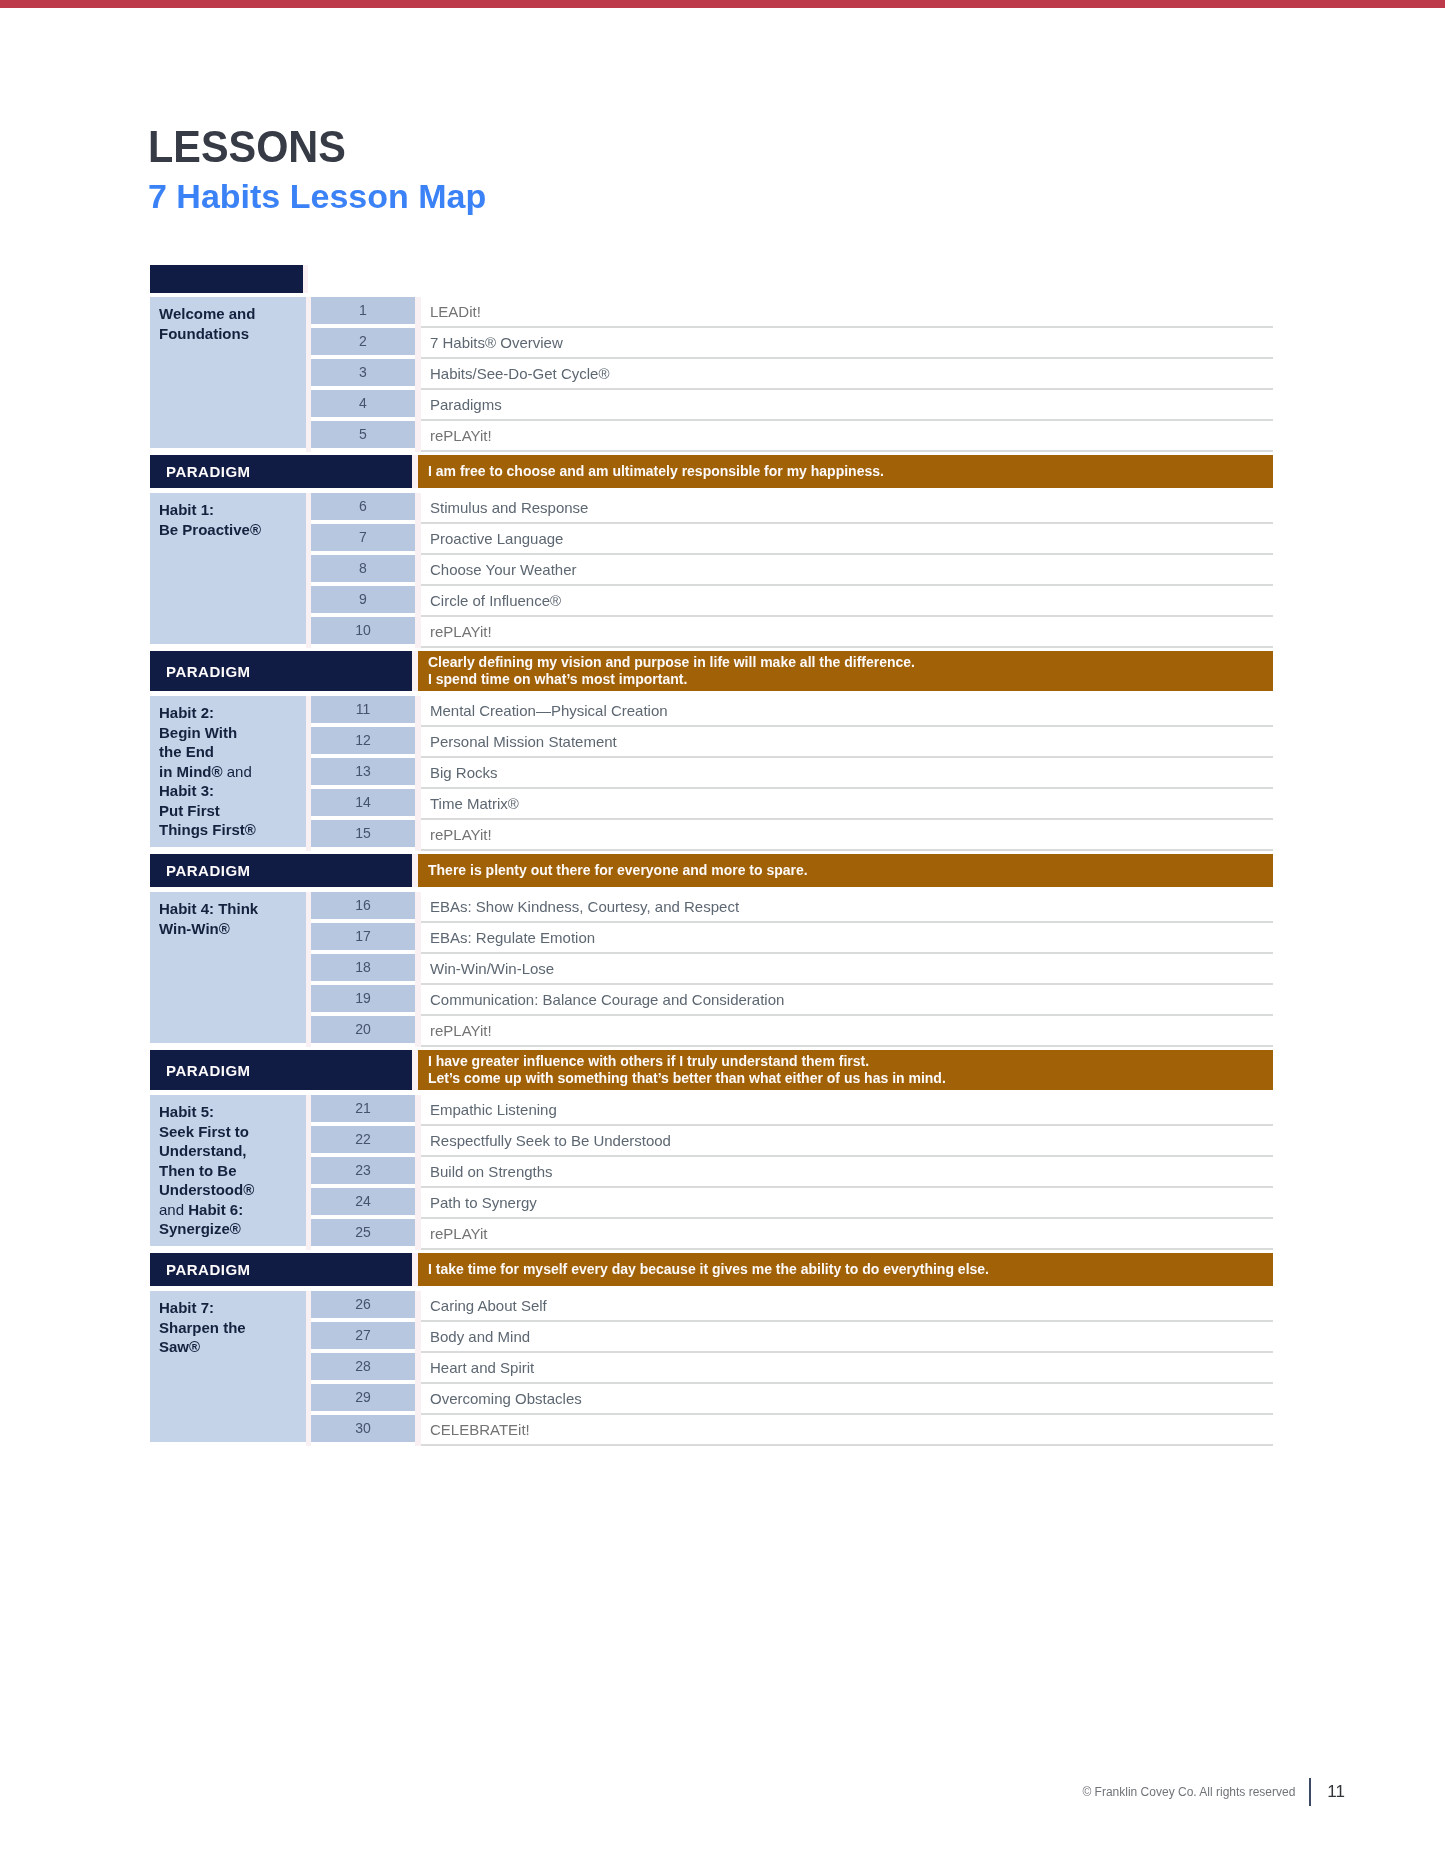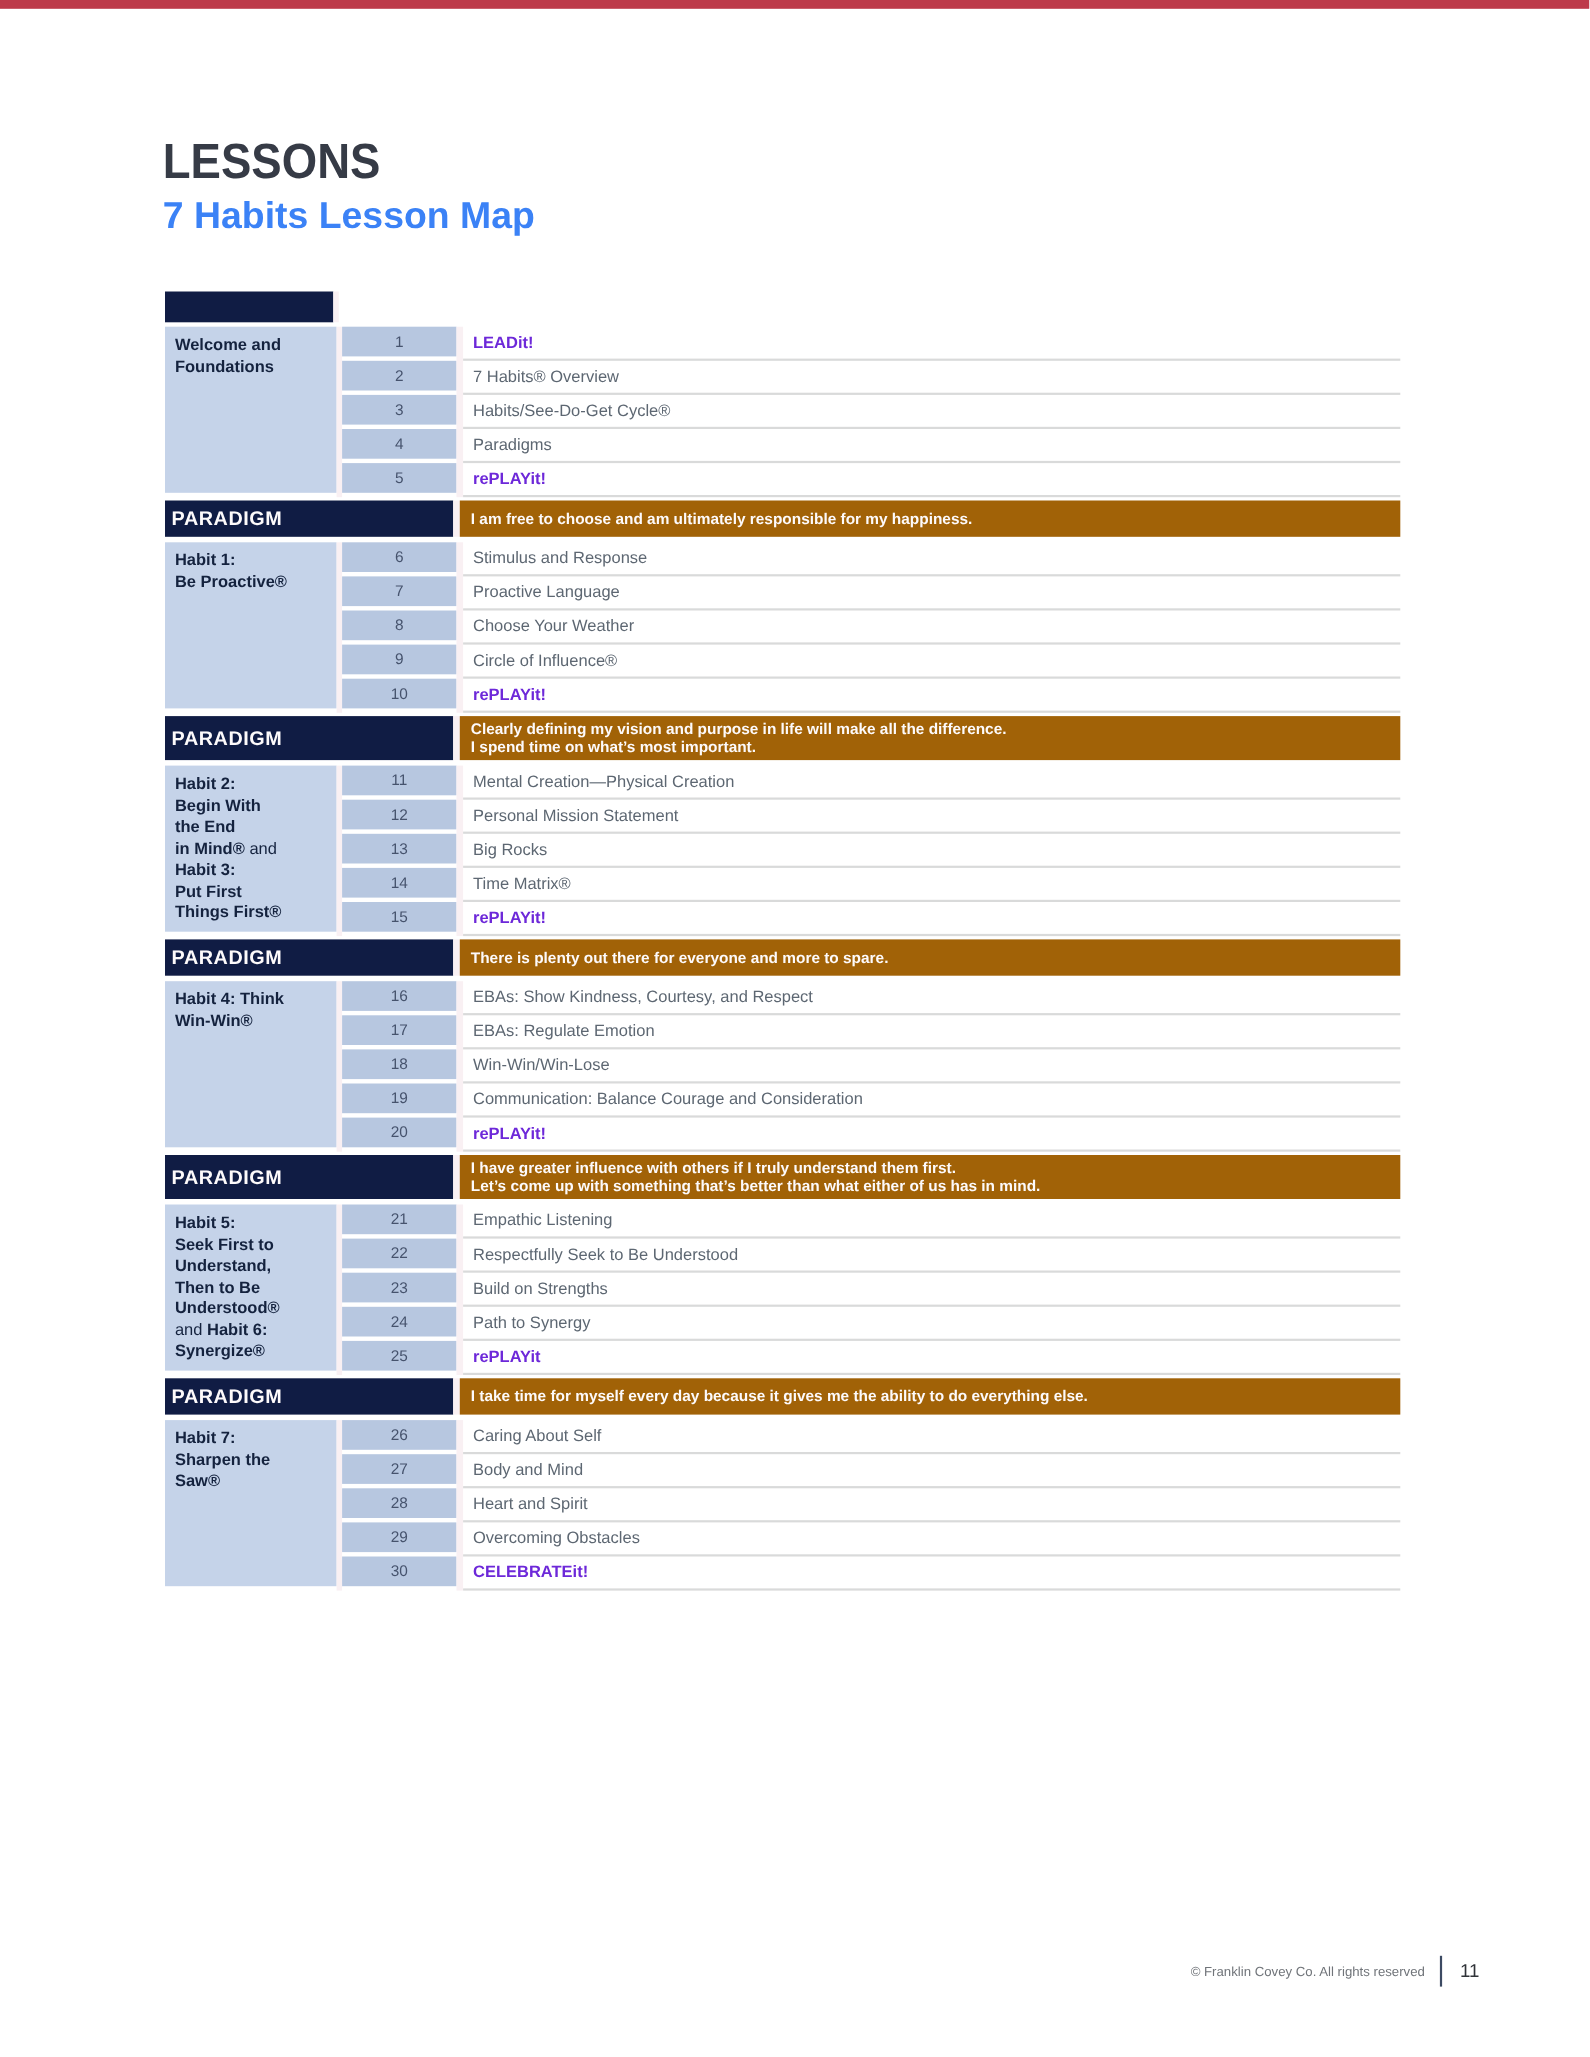--- a/index.html
+++ b/index.html
@@ -29,25 +29,25 @@
     font-size:15px;line-height:19.5px;padding:7px 6px 0 9px;margin-bottom:4px;
   }
   .seg{white-space:pre-line;}
   .seg.b{font-weight:bold;}
   .nums{width:104px;display:flex;flex-direction:column;}
   .num-cell{height:27px;margin-bottom:4px;background:#b7c7e0;color:#46536d;
     font-size:14px;line-height:27px;text-align:center;}
   .lessons{flex:1;display:flex;flex-direction:column;}
   .lesson-cell{height:29px;border-bottom:2px solid #d9dada;color:#5d6772;
     font-size:15px;line-height:29px;padding-left:9px;white-space:nowrap;overflow:hidden;}
-  .lesson-cell.bold{color:#6d28d9;font-weight:bold;}
+  .lesson-cell.bold{color:#737373;font-weight:normal;}
   .paradigm{display:flex;margin:3px 0 5px 0;}
   .p-label{width:262px;box-sizing:border-box;background:#101c44;color:#fdfafb;
-    font-size:18px;font-weight:bold;letter-spacing:.5px;display:flex;align-items:center;
-    padding-left:6px;}
+    font-size:15px;font-weight:bold;letter-spacing:.5px;display:flex;align-items:center;
+    padding-left:16px;}
   .p-text{flex:1;background:#a16207;color:#fdfafb;display:flex;flex-direction:column;
     justify-content:center;min-height:27px;padding:3px 10px;box-sizing:content-box;}
   .p-line{font-size:14px;font-weight:bold;line-height:17px;}
   .footer{position:absolute;top:1778px;left:150px;width:1195px;display:flex;
     justify-content:flex-end;align-items:center;}
   .footer .copy{font-size:12px;color:#707479;}
   .footer .divider{display:inline-block;width:2px;height:28px;background:#3c4a63;
     margin:0 16px 0 14px;}
   .footer .pnum{font-size:17px;color:#303338;}
 </style>

